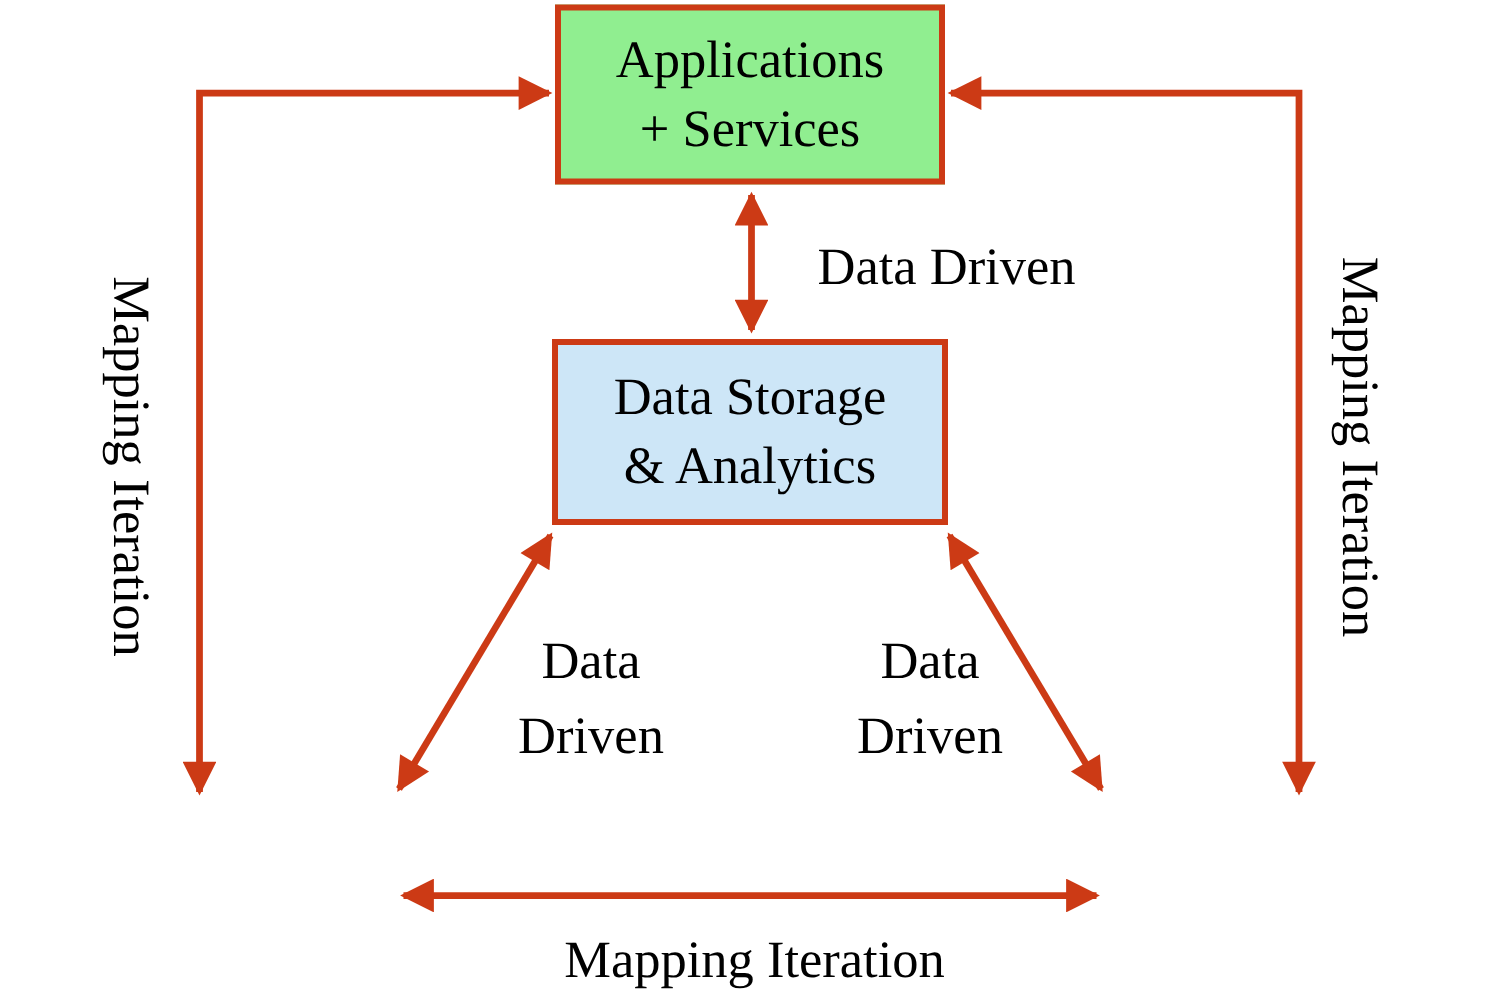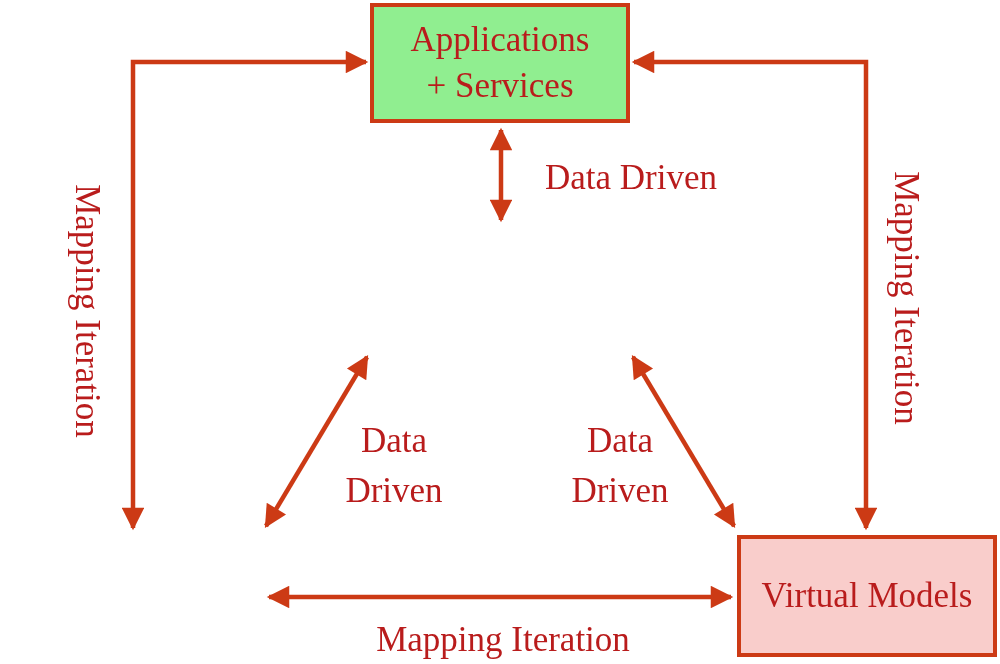--- a/index.html
+++ b/index.html
@@ -2,21 +2,21 @@
 <html><head>
 <meta charset="utf-8">
 <style>
   html, body { margin: 0; padding: 0; background: #ffffff; }
   .canvas {
     position: relative;
     width: 1000px;
     height: 664px;
     background: #ffffff;
     font-family: "Liberation Serif", "DejaVu Serif", serif;
-    color: #b91c1c;
+    color: #000000;
     overflow: hidden;
   }
   .arrow-layer {
     position: absolute;
     left: 0; top: 0;
     width: 1000px; height: 664px;
   }
   .node {
     position: absolute;
     box-sizing: border-box;
@@ -80,25 +80,26 @@
     <path d="M 633 357 L 734 526" fill="none" stroke-width="4.5" marker-start="url(#arrowhead)" marker-end="url(#arrowhead)" stroke="#cc3a15"></path>
 
     <path d="M 269 597 H 731" fill="none" stroke-width="4.5" marker-start="url(#arrowhead)" marker-end="url(#arrowhead)" stroke="#cc3a15"></path>
   </svg>
 
   <div class="node node-applications" style="background-color: rgb(144, 238, 144); border-color: rgb(204, 58, 21);">
     <span class="node-label">Applications
 + Services</span>
   </div>
 
+  <div class="node node-storage" style="background-color: rgb(205, 230, 247); border-color: rgb(204, 58, 21);">
+    <span class="node-label">Data Storage
+&amp; Analytics</span>
+  </div>
 
 
-  <div class="node node-virtual" style="background-color: rgb(249, 205, 203); border-color: rgb(204, 58, 21);">
-    <span class="node-label">Virtual Models</span>
-  </div>
 
   <div class="edge-label lbl-data-driven-top">Data Driven</div>
 
   <div class="edge-label lbl-data-driven-left">Data
 Driven</div>
 
   <div class="edge-label lbl-data-driven-right">Data
 Driven</div>
 
   <div class="edge-label lbl-mapping-left">Mapping Iteration</div>

